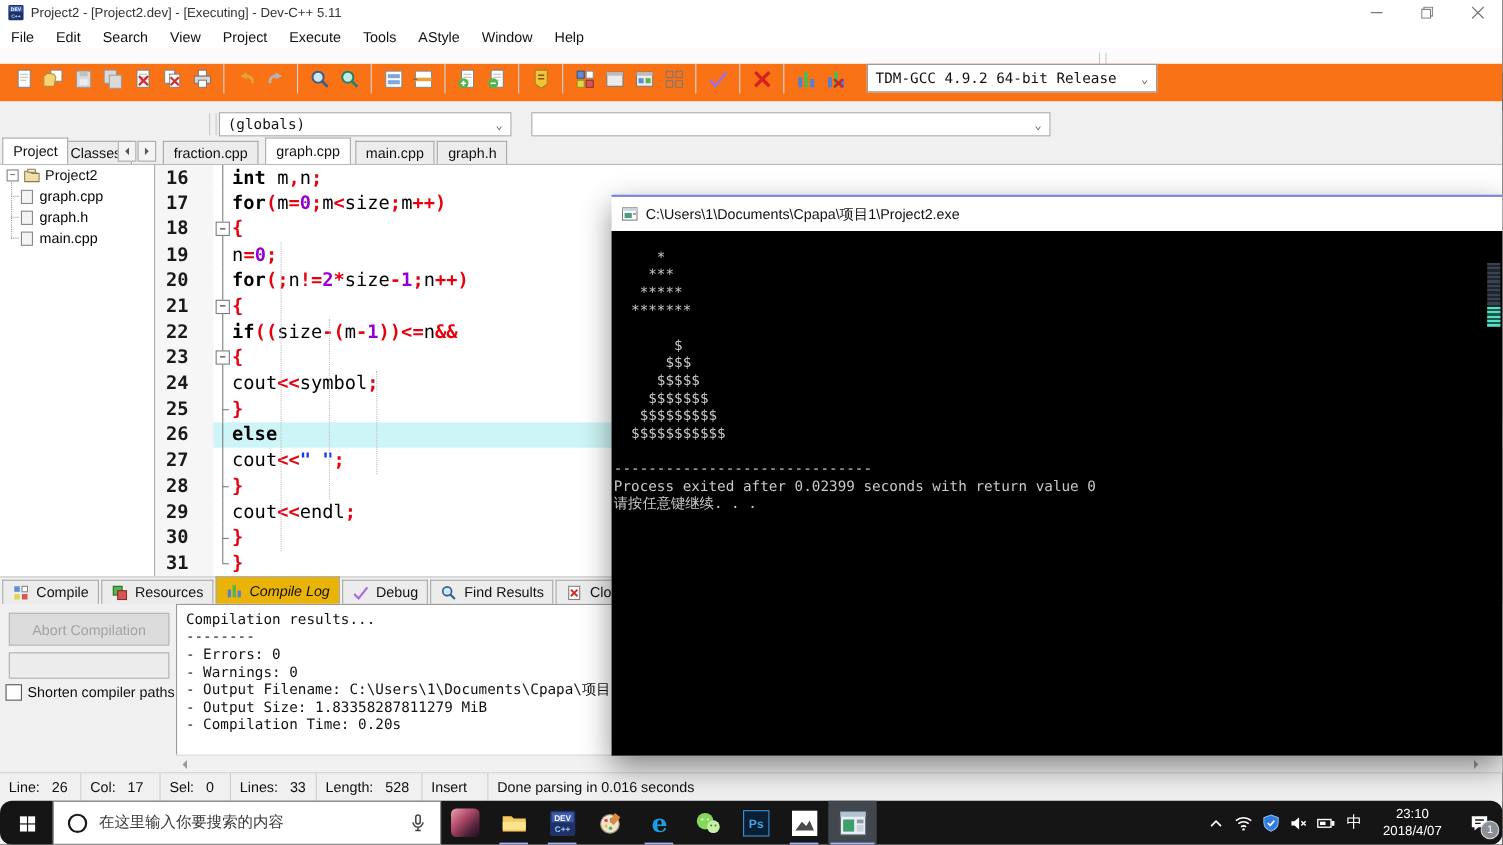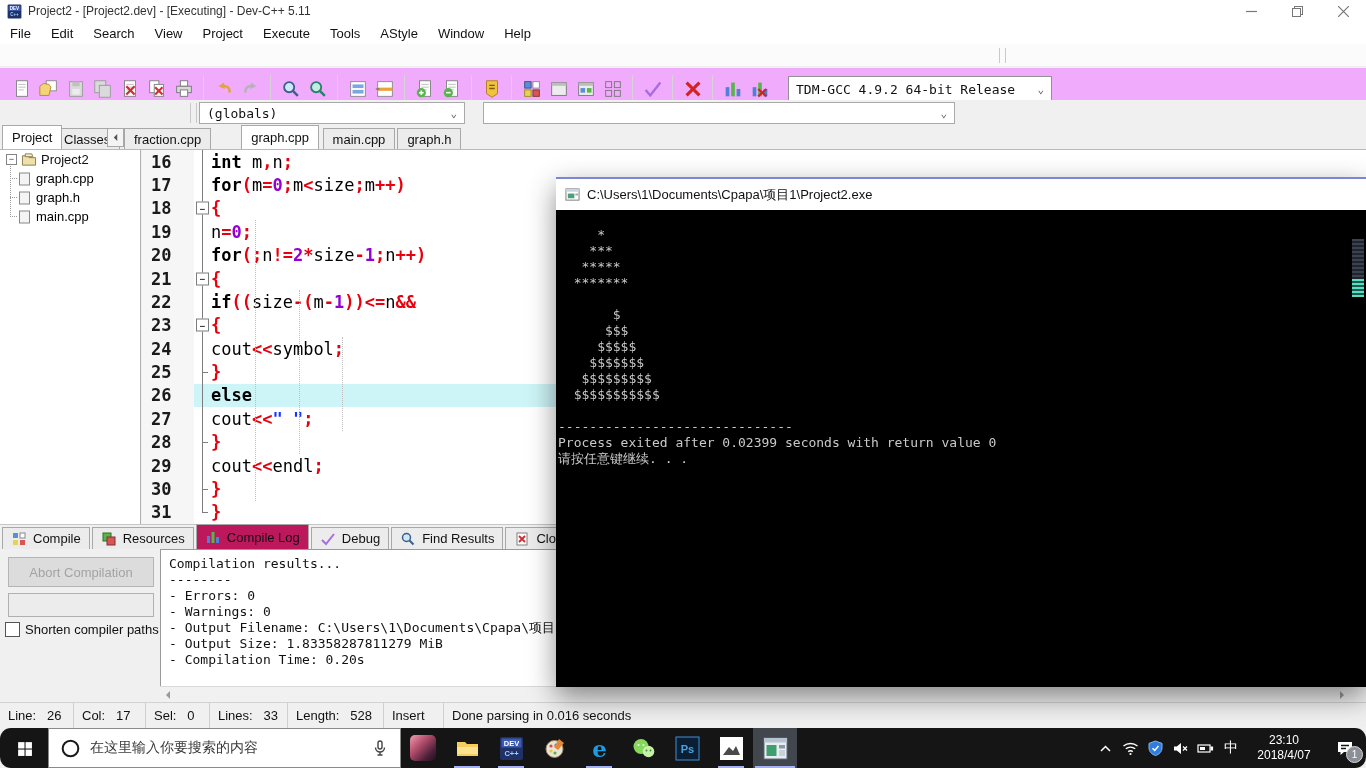--- a/index.html
+++ b/index.html
@@ -19,21 +19,21 @@
 
   
   #menubar{top:22px;height:22px;background:#fff;display:flex;align-items:flex-end;font-size:13px;color:#111;}
   .menu-item{padding:0 10px;height:100%;display:flex;align-items:center;}
 
   
   #toolstrip{top:44px;height:22px;background:#fbfbfb;}
   #strip-grip{position:absolute;left:999px;top:4px;width:5px;height:15px;border-left:1px solid #c9c9c9;border-right:1px solid #c9c9c9;}
 
   
-  #toolbar{top:68px;height:34px;background:#f0abfc;display:flex;align-items:flex-end;padding-left:5px;}
+  #toolbar{top:58px;height:34px;background:#f97316;display:flex;align-items:flex-start;padding-left:5px;}
   .tb-group{display:flex;align-items:center;padding:0 3px;}
   .tb-group + .tb-group{border-left:1px solid #d4d4d4;margin-left:3px;padding-left:6px;}
   .tb-btn{width:27px;height:27px;display:flex;align-items:center;justify-content:center;}
   .tb-btn .icon{width:22px;height:22px;}
   #compiler-combo{margin-left:12px;width:248px;height:24px;background:#fff;border:1px solid #919191;
       display:flex;align-items:center;font:13px "DejaVu Sans Mono",monospace;color:#111;padding:0 7px;}
   #compiler-combo .arrow{margin-left:auto;color:#555;font-size:11px;}
 
   
   #navrow{top:100px;height:26px;background:#f0f0f0;}
@@ -84,21 +84,21 @@
   .t-d{color:#000;}
   .t-r{color:#e8000d;font-weight:bold;}
   .t-n{color:#9400d3;font-weight:bold;}
   .t-s{color:#1437ff;font-weight:bold;}
   .indent-guide{position:absolute;border-left:1px dotted #bdbdbd;width:0;}
 
   
   #btabs{top:524px;height:25px;background:#f0f0f0;border-top:1px solid #c6c6c6;display:flex;align-items:flex-end;padding-left:2px;}
   .btab{display:flex;align-items:center;gap:6px;height:22px;padding:0 8px;margin-right:2px;font-size:13px;color:#111;
         background:#ececec;border:1px solid #a8a8a8;border-bottom:none;box-sizing:border-box;}
-  .btab.active{background:#be185d;height:25px;}
+  .btab.active{background:#eab308;height:25px;font-style:italic;}
   .btab .icon{width:16px;height:16px;}
 
   
   #bpanel{top:549px;height:153px;background:#f0f0f0;}
   #abort-btn{position:absolute;left:8px;top:8px;width:144px;height:28px;background:#dcdcdc;border:1px solid #b5b5b5;
              color:#a3a3a3;font-size:13px;display:flex;align-items:center;justify-content:center;}
   #progress{position:absolute;left:8px;top:44px;width:144px;height:22px;background:#ececec;border:1px solid #b0b0b0;}
   #shorten{position:absolute;left:5px;top:73px;display:flex;align-items:center;gap:5px;font-size:13px;color:#111;}
   #shorten .box{width:13px;height:13px;background:#fff;border:1px solid #555;flex:none;}
   #log-area{position:absolute;left:160px;top:0;right:15px;bottom:0;background:#fff;border:1px solid #9a9a9a;
@@ -473,21 +473,21 @@
             <path d="M6 0L2 4l4 4z" fill="#555"></path>
           </svg>
         </span>
       <span class="arrbtn">
           <svg viewBox="0 0 8 8">
             <path d="M2 0l4 4-4 4z" fill="#555"></path>
           </svg>
         </span>
     </div>
     <div id="editor-tabs">
-        <div class="tab" style="left:124px;text-align:right;">fraction.cpp</div>
+        <div class="tab" style="left:148px;text-align:right;">fraction.cpp</div>
         <div class="tab active" style="left:241.2px;">graph.cpp</div>
         <div class="tab" style="left:322.6px;">main.cpp</div>
         <div class="tab" style="left:397.40000000000003px;">graph.h</div>
       </div>
   </div>
 
   <div id="leftpanel">
     <div class="tree-row">
       <span class="expander">−</span>
       <span class="icon">

